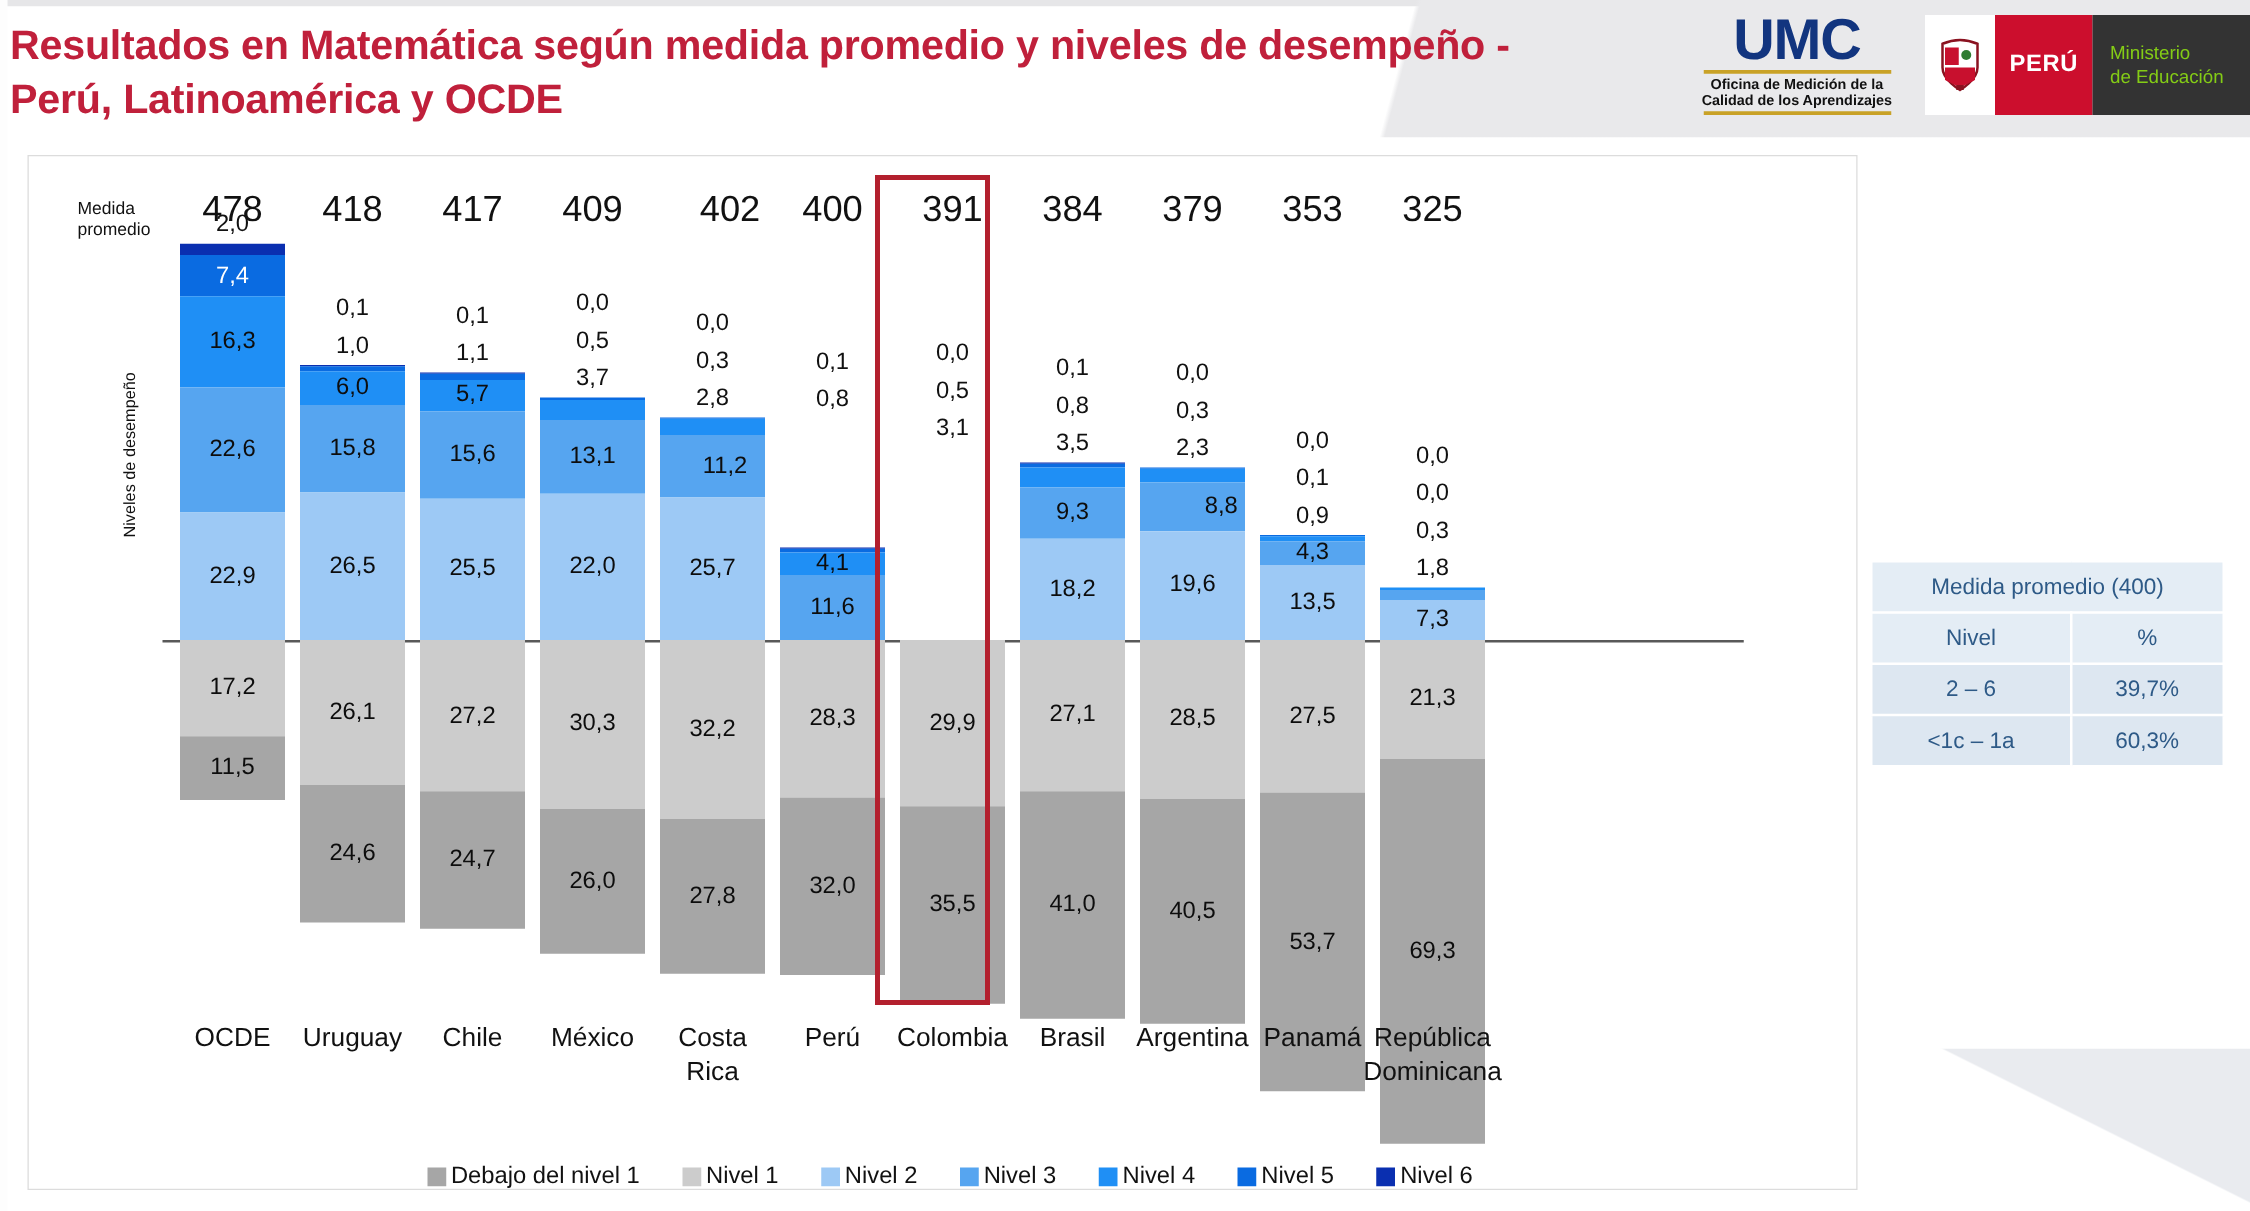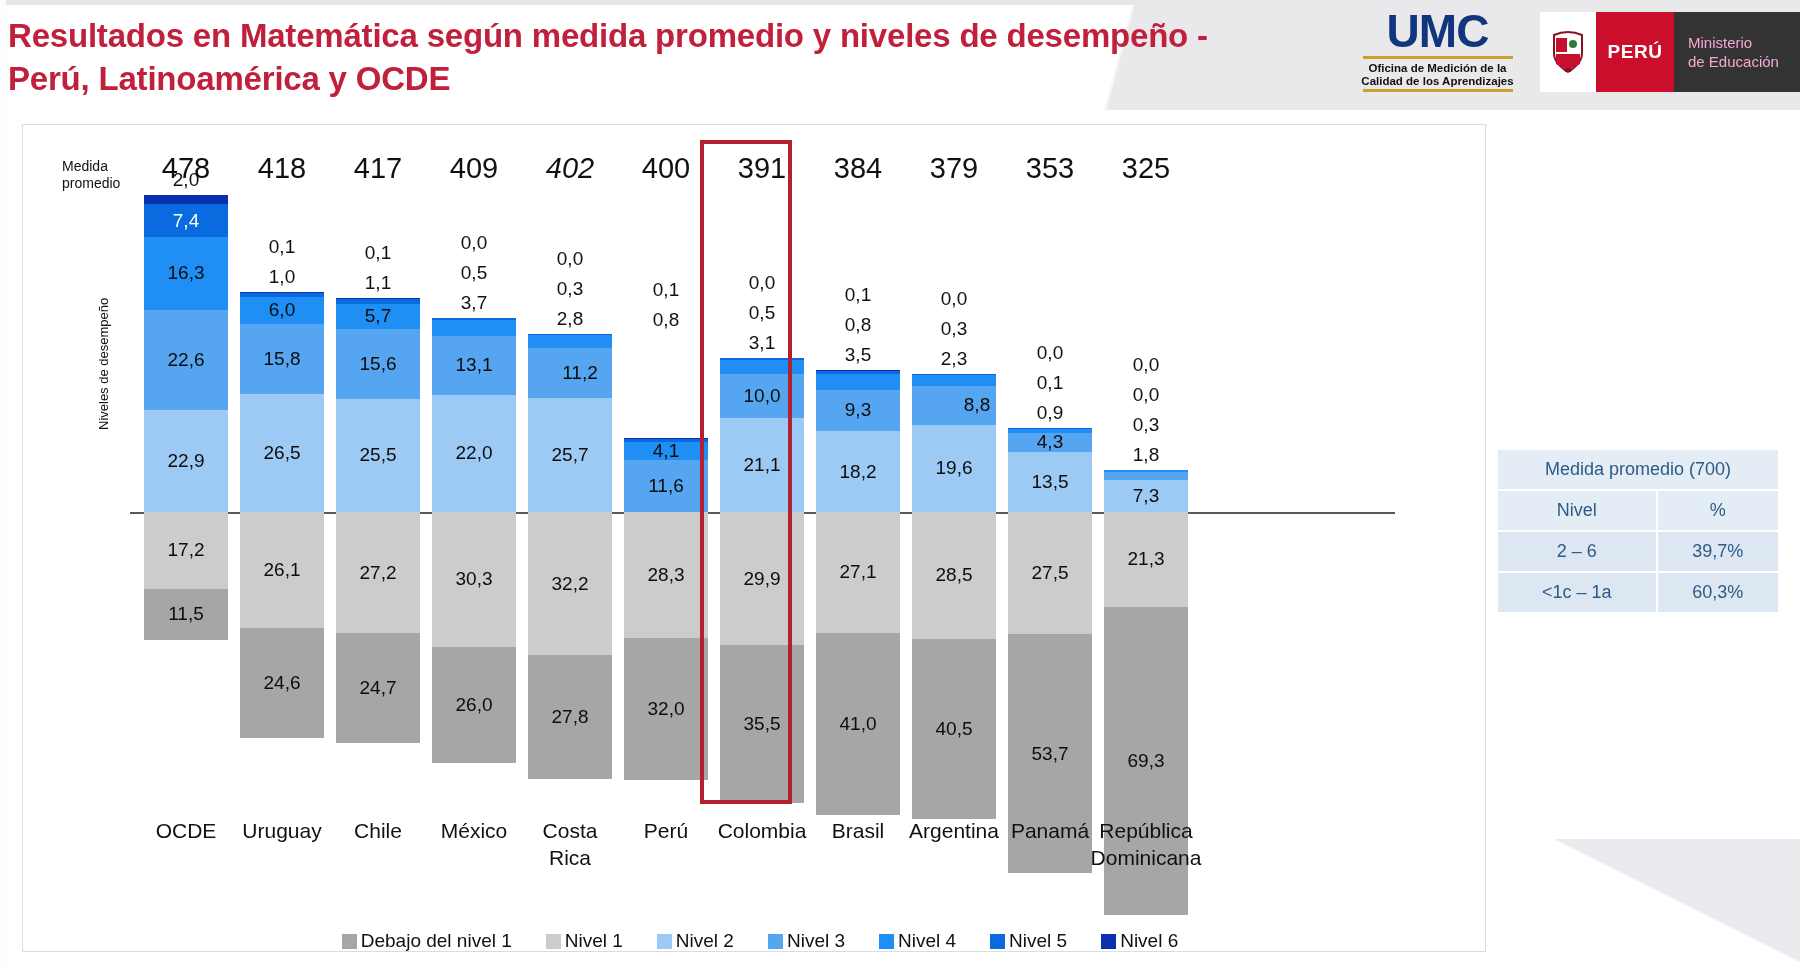--- a/index.html
+++ b/index.html
@@ -37,21 +37,21 @@
             font-family:"Liberation Sans", sans-serif;}
   .umc-rule{height:3px;background:#C9A227;margin:2px auto 3px auto;width:150px;}
   #umc-sub{font-size:11.5px;font-weight:700;color:#111111;line-height:12.5px;}
 
   
   #peru-logo{position:absolute;left:1540px;top:12px;height:80px;display:flex;align-items:stretch;}
   #peru-shield{width:56px;background:#ffffff;display:flex;align-items:center;justify-content:center;}
   #peru-red{width:78px;background:#CC0E2D;display:flex;align-items:center;justify-content:center;}
   #peru-red span{color:#ffffff;font-size:19px;font-weight:700;letter-spacing:0.5px;}
   #peru-dark{width:180px;background:#333333;display:flex;align-items:center;padding-left:14px;}
-  #peru-dark span{color:#f9a8d4;font-size:15px;line-height:19px;}
+  #peru-dark span{color:#84cc16;font-size:15px;line-height:19px;}
 
   
   #chart-frame{
     position:absolute;left:22px;top:124px;width:1462px;height:826px;
     border:1px solid #dcdcdc;background:#ffffff;
   }
 
   
   #medida-label{
     position:absolute;left:62px;top:158px;width:70px;
@@ -260,27 +260,20 @@
       </div>
       <div class="ext" style="bottom: 513.665px;">0,1</div>
       <div class="ext" style="bottom: 483.665px;">0,8</div>
       <div class="bar-dn">
         <div class="seg" style="height: 125.935px; background: rgb(204, 204, 204);">28,3</div>
         <div class="seg" style="height: 142.4px; background: rgb(166, 166, 166);">32,0</div>
       </div>
       <div class="cat">Perú</div>
     </div>
     <div class="col" style="left: 584px;">
-      <div class="bar-up">
-        <div class="seg" style="height: 0px; background: rgb(10, 47, 176); color: rgb(255, 255, 255);"></div>
-        <div class="seg" style="height: 2.225px; background: rgb(10, 107, 225); color: rgb(255, 255, 255);"></div>
-        <div class="seg" style="height: 13.795px; background: rgb(31, 143, 245); color: rgb(13, 13, 13);"></div>
-        <div class="seg" style="height: 44.5px; background: rgb(86, 165, 240); color: rgb(13, 13, 13);">10,0</div>
-        <div class="seg" style="height: 93.895px; background: rgb(157, 201, 245); color: rgb(13, 13, 13);">21,1</div>
-      </div>
       <div class="ext" style="bottom: 521.415px;">0,0</div>
       <div class="ext" style="bottom: 491.415px;">0,5</div>
       <div class="ext" style="bottom: 461.415px;">3,1</div>
       <div class="bar-dn">
         <div class="seg" style="height: 133.055px; background: rgb(204, 204, 204);">29,9</div>
         <div class="seg" style="height: 157.975px; background: rgb(166, 166, 166);">35,5</div>
       </div>
       <div class="cat">Colombia</div>
     </div>
     <div class="col" style="left: 680px;">
@@ -383,21 +376,21 @@
     </div>
     <div class="lg">
       <i style="background: rgb(10, 47, 176);"></i>
       <span>Nivel 6</span>
     </div>
   </div>
 
 <table id="side-table">
   <tbody>
       <tr>
-        <td colspan="2" class="hdr">Medida promedio (700)</td>
+        <td colspan="2" class="hdr">Medida promedio (400)</td>
       </tr>
       <tr>
         <td class="hdr">Nivel</td>
         <td class="hdr">%</td>
       </tr>
       <tr>
         <td class="val">2 – 6</td>
         <td class="val">39,7%</td>
       </tr>
       <tr>
@@ -407,19 +400,19 @@
     </tbody>
 </table>
 
 <div id="corner"></div>
 <div id="left-edge"></div>
 
 <div class="mp-value" style="left: 138px; width: 96px;">478</div>
 <div class="mp-value" style="left: 234px; width: 96px;">418</div>
 <div class="mp-value" style="left: 330px; width: 96px;">417</div>
 <div class="mp-value" style="left: 426px; width: 96px;">409</div>
-<div class="mp-value" style="left: 522px; width: 96px; font-style: italic;">402</div>
+<div class="mp-value" style="left: 536px; width: 96px;">402</div>
 <div class="mp-value" style="left: 618px; width: 96px;">400</div>
 <div class="mp-value" style="left: 714px; width: 96px;">391</div>
 <div class="mp-value" style="left: 810px; width: 96px;">384</div>
 <div class="mp-value" style="left: 906px; width: 96px;">379</div>
 <div class="mp-value" style="left: 1002px; width: 96px;">353</div>
 <div class="mp-value" style="left: 1098px; width: 96px;">325</div>
 
 </body></html>

